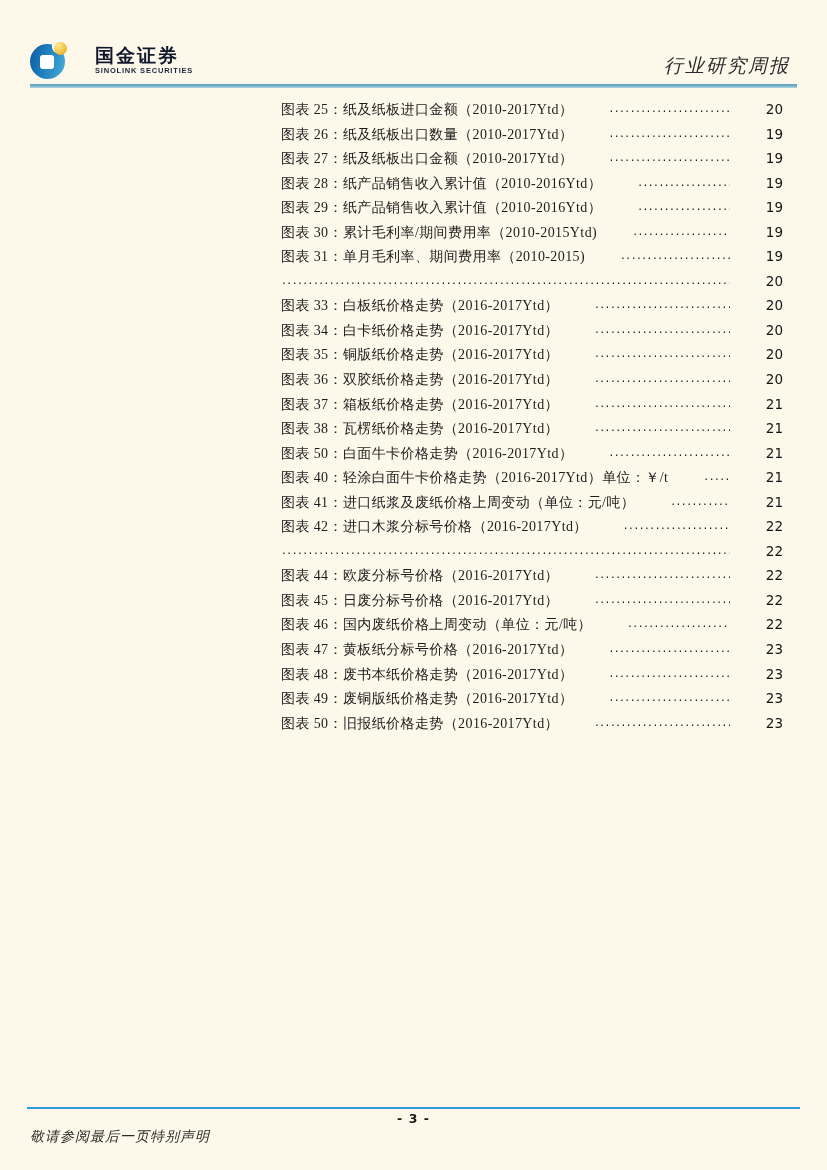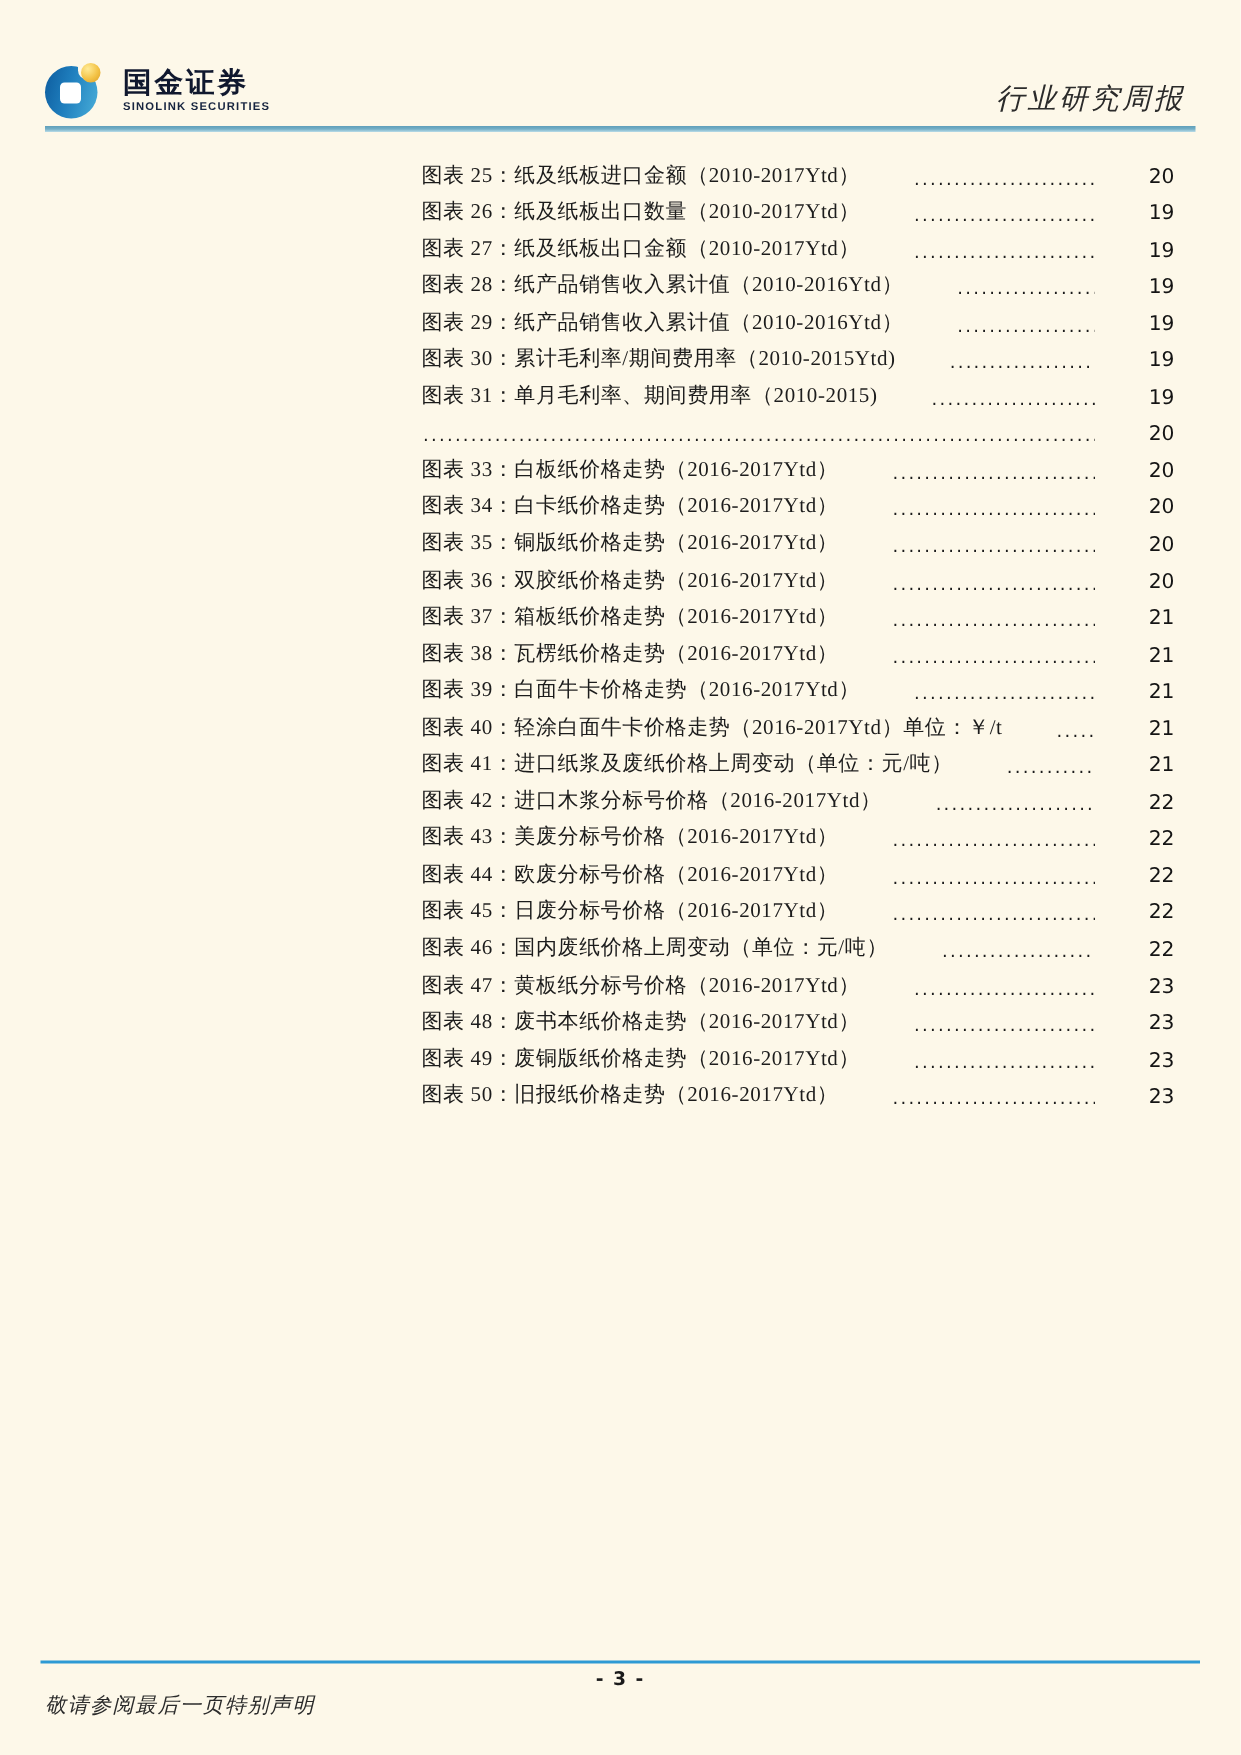--- a/index.html
+++ b/index.html
@@ -9,21 +9,21 @@
     position:relative;
     overflow:hidden;
   }
   .page{
     position:absolute;inset:0;
     background:#fdf8e9;
   }
   
   .brand{
     position:absolute;left:30px;top:42px;
-    display:flex;align-items:flex-start;gap:12px;
+    display:flex;align-items:flex-start;gap:25px;
   }
   .logo-mark{position:relative;width:40px;height:38px;}
   .logo-circle{
     position:absolute;left:0;top:2px;width:35px;height:35px;border-radius:50%;
     background:linear-gradient(105deg,#0d5c9e 0%,#1f7fbe 45%,#49aed9 100%);
   }
   .logo-square{
     position:absolute;left:10px;top:13px;width:14px;height:14px;
     background:#ffffff;border-radius:3px;
   }
@@ -50,21 +50,21 @@
   }
   .header-rule{
     position:absolute;left:30px;right:30px;top:84px;height:4px;
     background:linear-gradient(to bottom,#5f9fba 0%,#74afc6 50%,#b9dce8 100%);
   }
   
   .toc{
     position:absolute;left:281px;top:101px;width:502px;
   }
   .toc-row{
-    display:flex;align-items:flex-end;
+    display:flex;align-items:flex-start;
     height:24.55px;
     font-size:14px;color:#1c1c1c;gap:35px;
   }
   .toc-label{white-space:nowrap;letter-spacing:0.4px;}
   .toc-dots{
     flex:1;overflow:hidden;white-space:nowrap;
     margin:0 1px;color:#1c1c1c;
     font-family:"DejaVu Sans",sans-serif;font-size:12px;
   }
   .toc-dots::after{
@@ -178,41 +178,40 @@
         <span class="toc-label">图表 37：箱板纸价格走势（2016-2017Ytd）</span>
         <span class="toc-dots"></span>
         <span class="toc-page">21</span>
       </div>
       <div class="toc-row">
         <span class="toc-label">图表 38：瓦楞纸价格走势（2016-2017Ytd）</span>
         <span class="toc-dots"></span>
         <span class="toc-page">21</span>
       </div>
       <div class="toc-row">
-        <span class="toc-label">图表 39：白面牛卡价格走势（2016-2017Ytd）</span>
+        <span class="toc-label">图表 50：白面牛卡价格走势（2016-2017Ytd）</span>
         <span class="toc-dots"></span>
         <span class="toc-page">21</span>
       </div>
       <div class="toc-row">
         <span class="toc-label">图表 40：轻涂白面牛卡价格走势（2016-2017Ytd）单位：￥/t</span>
         <span class="toc-dots"></span>
         <span class="toc-page">21</span>
       </div>
       <div class="toc-row">
         <span class="toc-label">图表 41：进口纸浆及废纸价格上周变动（单位：元/吨）</span>
         <span class="toc-dots"></span>
         <span class="toc-page">21</span>
       </div>
       <div class="toc-row">
         <span class="toc-label">图表 42：进口木浆分标号价格（2016-2017Ytd）</span>
         <span class="toc-dots"></span>
         <span class="toc-page">22</span>
       </div>
       <div class="toc-row">
-        <span class="toc-label">图表 43：美废分标号价格（2016-2017Ytd）</span>
         <span class="toc-dots"></span>
         <span class="toc-page">22</span>
       </div>
       <div class="toc-row">
         <span class="toc-label">图表 44：欧废分标号价格（2016-2017Ytd）</span>
         <span class="toc-dots"></span>
         <span class="toc-page">22</span>
       </div>
       <div class="toc-row">
         <span class="toc-label">图表 45：日废分标号价格（2016-2017Ytd）</span>

